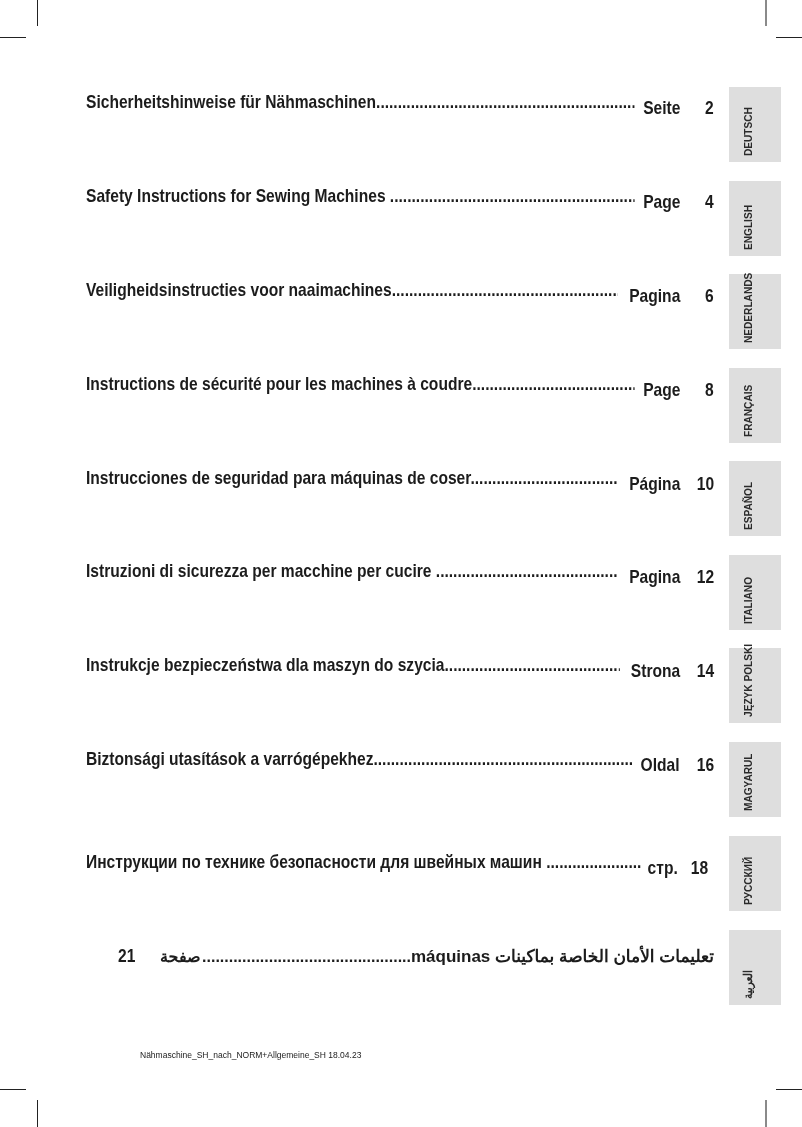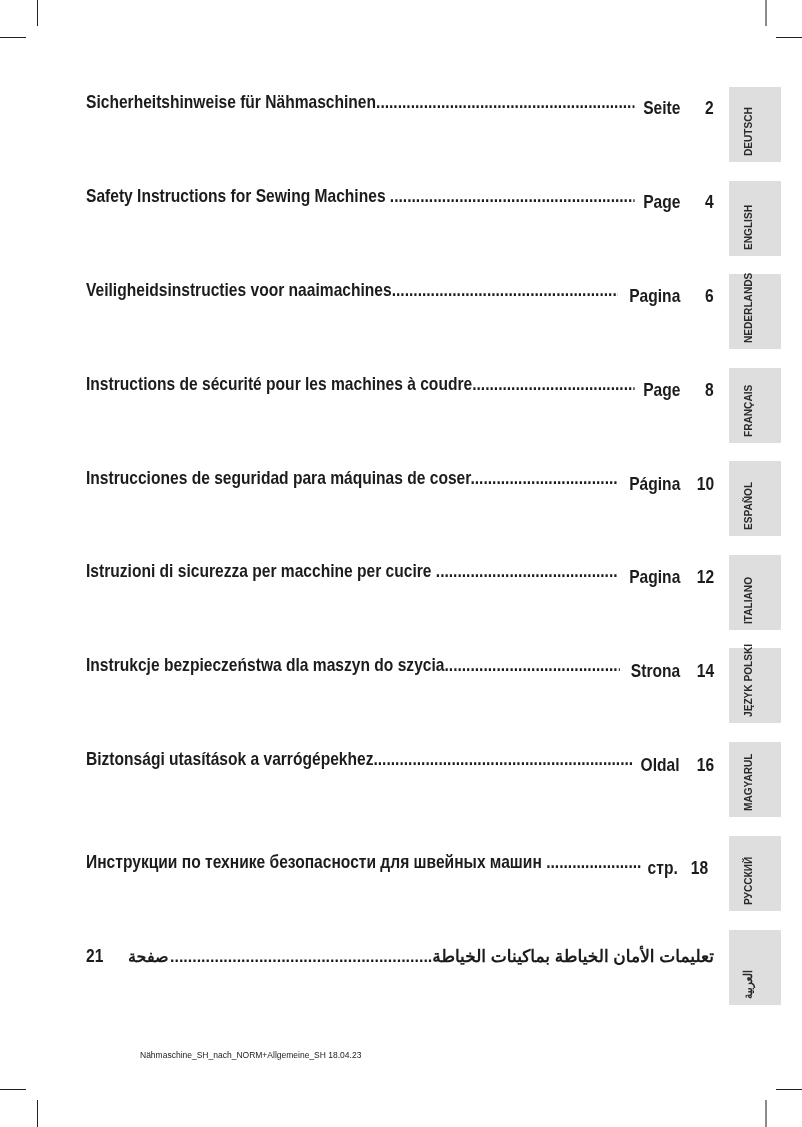--- a/index.html
+++ b/index.html
@@ -21,21 +21,21 @@
   .label { flex: 0 0 auto; text-align: right; white-space: nowrap; }
   .label span { display: inline-block; transform: scaleX(0.82); transform-origin: right center; }
   .num { flex: 0 0 34px; text-align: right; white-space: nowrap; }
   .num span { display: inline-block; transform: scaleX(0.82); transform-origin: right center; }
 
   .ar-row {
     position: absolute; left: 86px; width: 628px; height: 26px; top: 943px;
     display: flex; align-items: baseline; direction: ltr;
     font-weight: bold; font-size: 19px; line-height: 26px;
   }
-  .ar-num { flex: 0 0 34px; }
+  .ar-num { flex: 0 0 34px; margin-left: 32px; }
   .ar-num span { display: inline-block; transform: scaleX(0.82); transform-origin: left center; }
   .ar-label { flex: 0 0 auto; margin-left: 8px; font-size: 16px; }
   .ar-dots { flex: 1 1 auto; overflow: hidden; white-space: nowrap; font-size: 16px; text-align: right; direction: rtl; }
   .ar-title { flex: 0 0 auto; font-size: 17px; white-space: nowrap; direction: rtl; }
 
   .tab {
     position: absolute; left: 729px; width: 52px; height: 75px;
     background: #dedede;
   }
   .tab-label {
@@ -107,21 +107,21 @@
   <div class="toc-row" style="top:850px; width:622px;">
     <div class="title-wrap"><div class="title-inner"><span>Инструкции по технике безопасности для швейных машин</span> <span class="dots">.....................................................................................................</span></div></div>
     <div class="label"><span>стр.</span></div>
     <div class="num" style="flex-basis:30px;"><span>18</span></div>
   </div>
 
   <div class="ar-row">
     <div class="ar-num"><span>21</span></div>
     <div class="ar-label">صفحة</div>
     <div class="ar-dots">..........................................................................................................................</div>
-    <div class="ar-title">تعليمات الأمان الخياطة بماكينات الخياطة</div>
+    <div class="ar-title">تعليمات الأمان الخاصة بماكينات máquinas</div>
   </div>
 </div>
 
 <div>
   <div class="tab" style="top:87px;">
       <div class="tab-label"><span>DEUTSCH</span></div>
     </div>
   <div class="tab" style="top:181px;">
       <div class="tab-label"><span>ENGLISH</span></div>
     </div>

